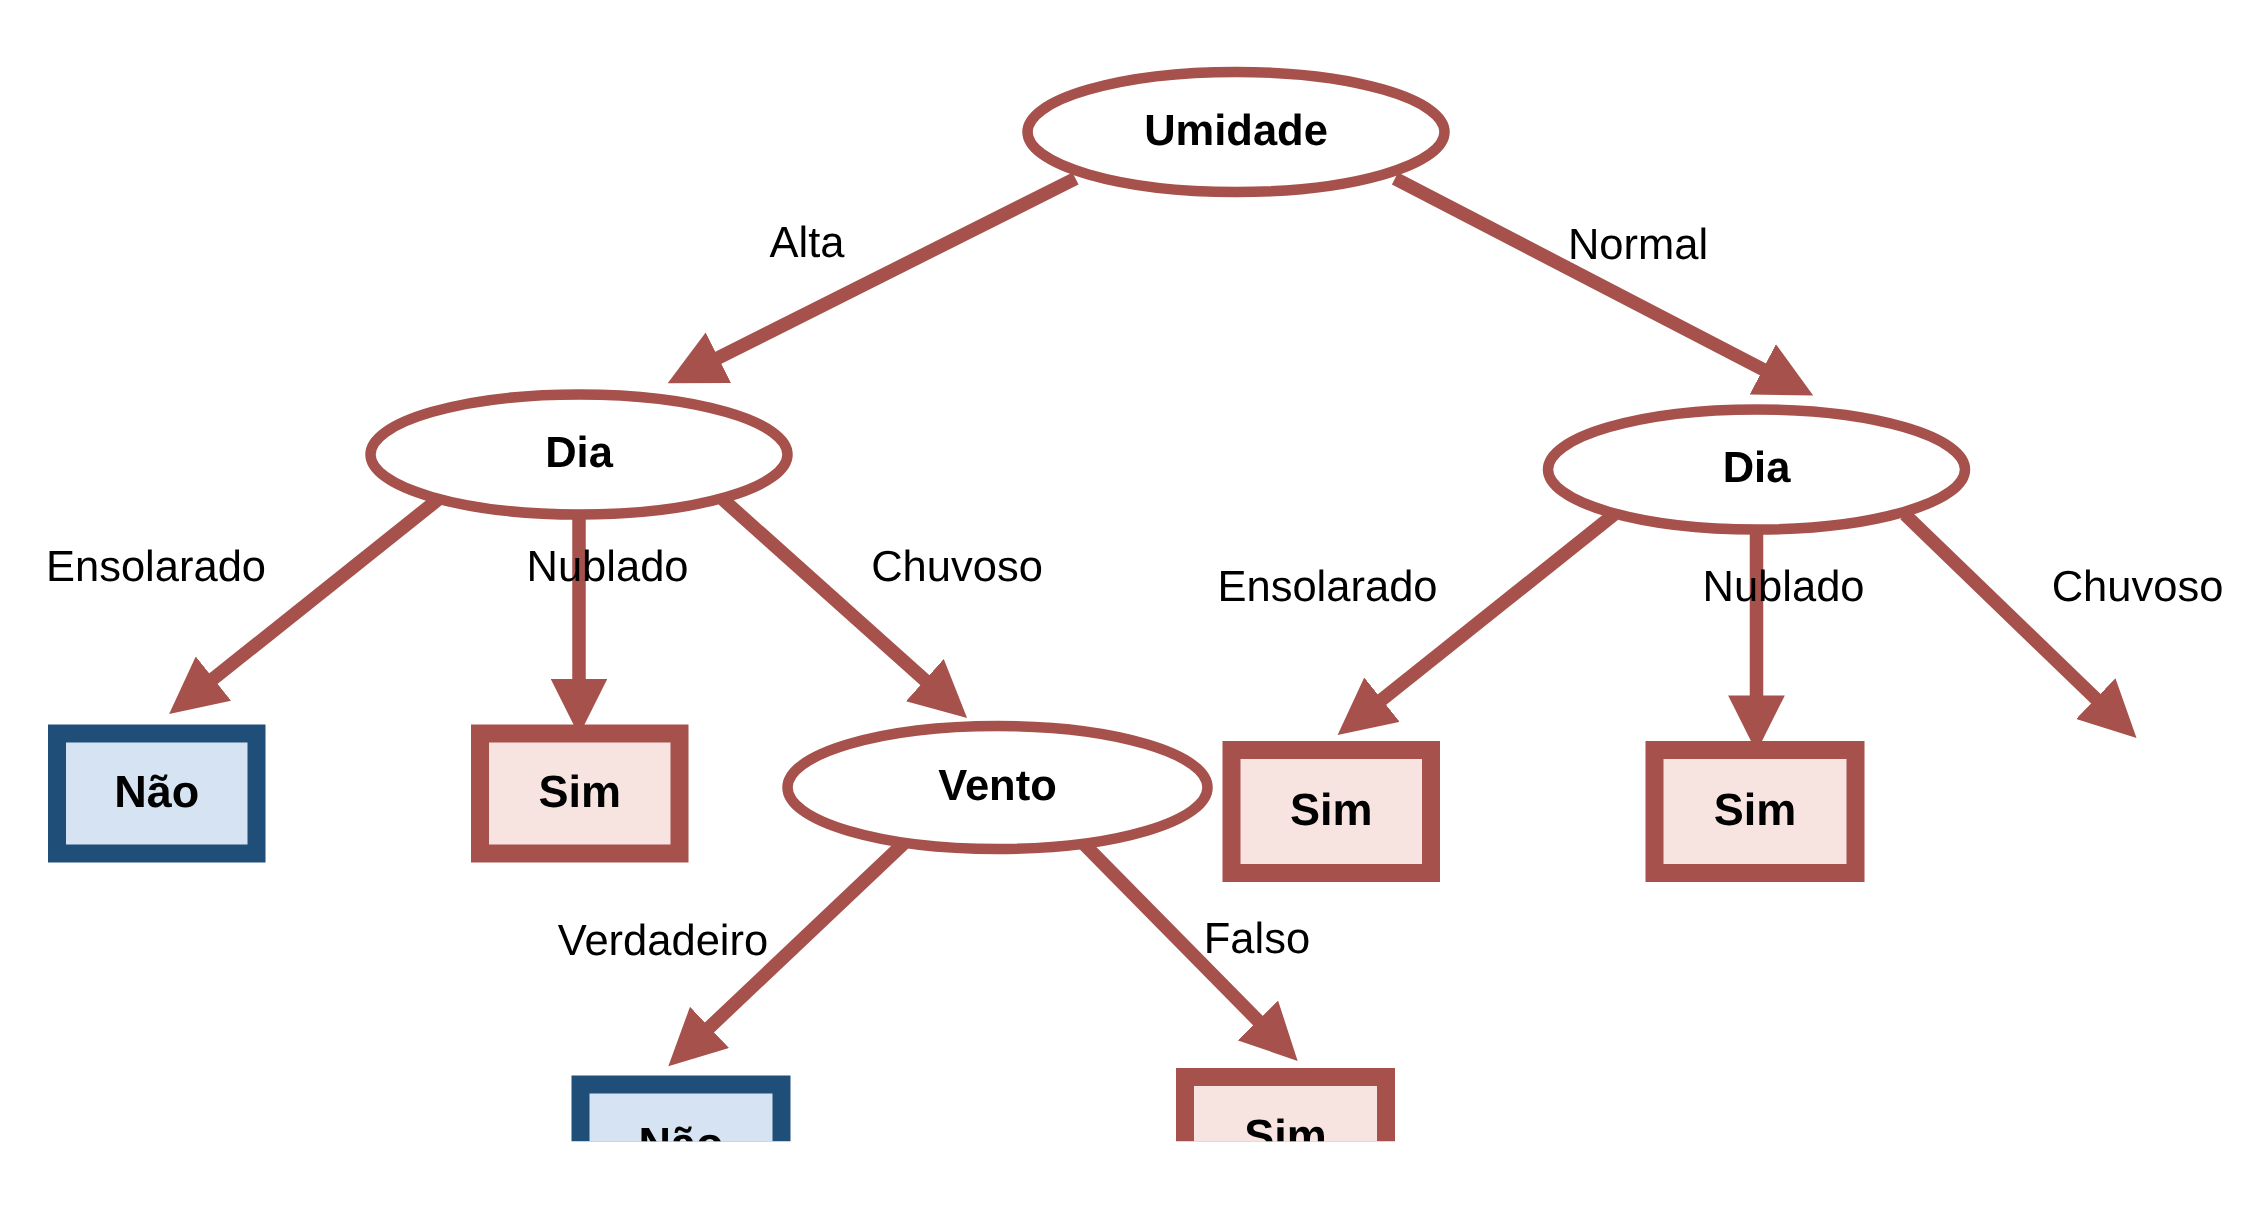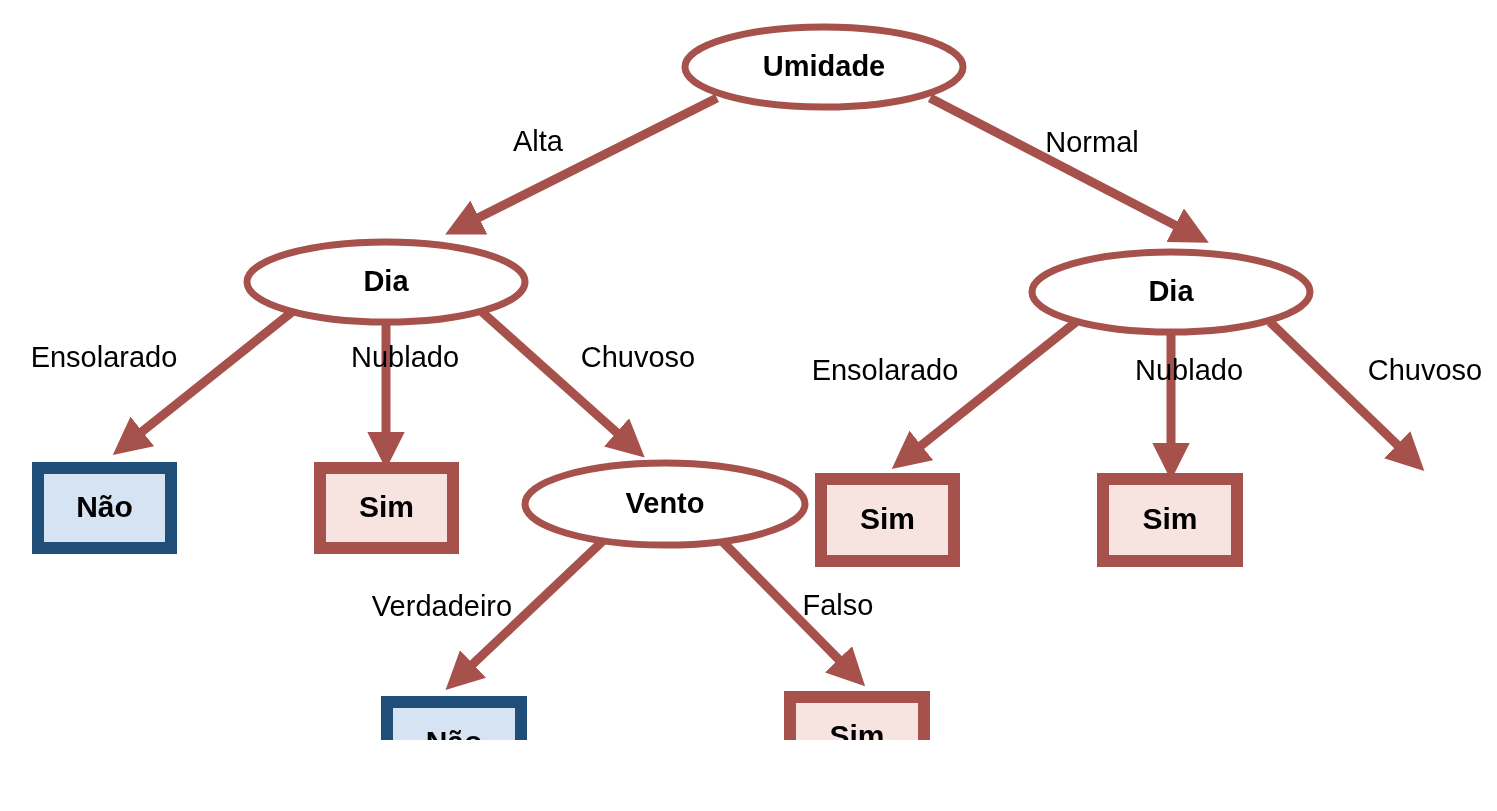--- a/index.html
+++ b/index.html
@@ -9,20 +9,21 @@
   }
   body {
     font-family: "Liberation Sans", sans-serif;
   }
   #diagram-root {
     position: relative;
     width: 1497px;
     height: 740px;
     background: #ffffff;
     overflow: hidden;
+    margin-top: 21px;
   }
   svg.tree-canvas {
     position: absolute;
     left: 0;
     top: 0;
     width: 1497px;
     height: 811px;
     display: block;
   }
   .node-ellipse {

